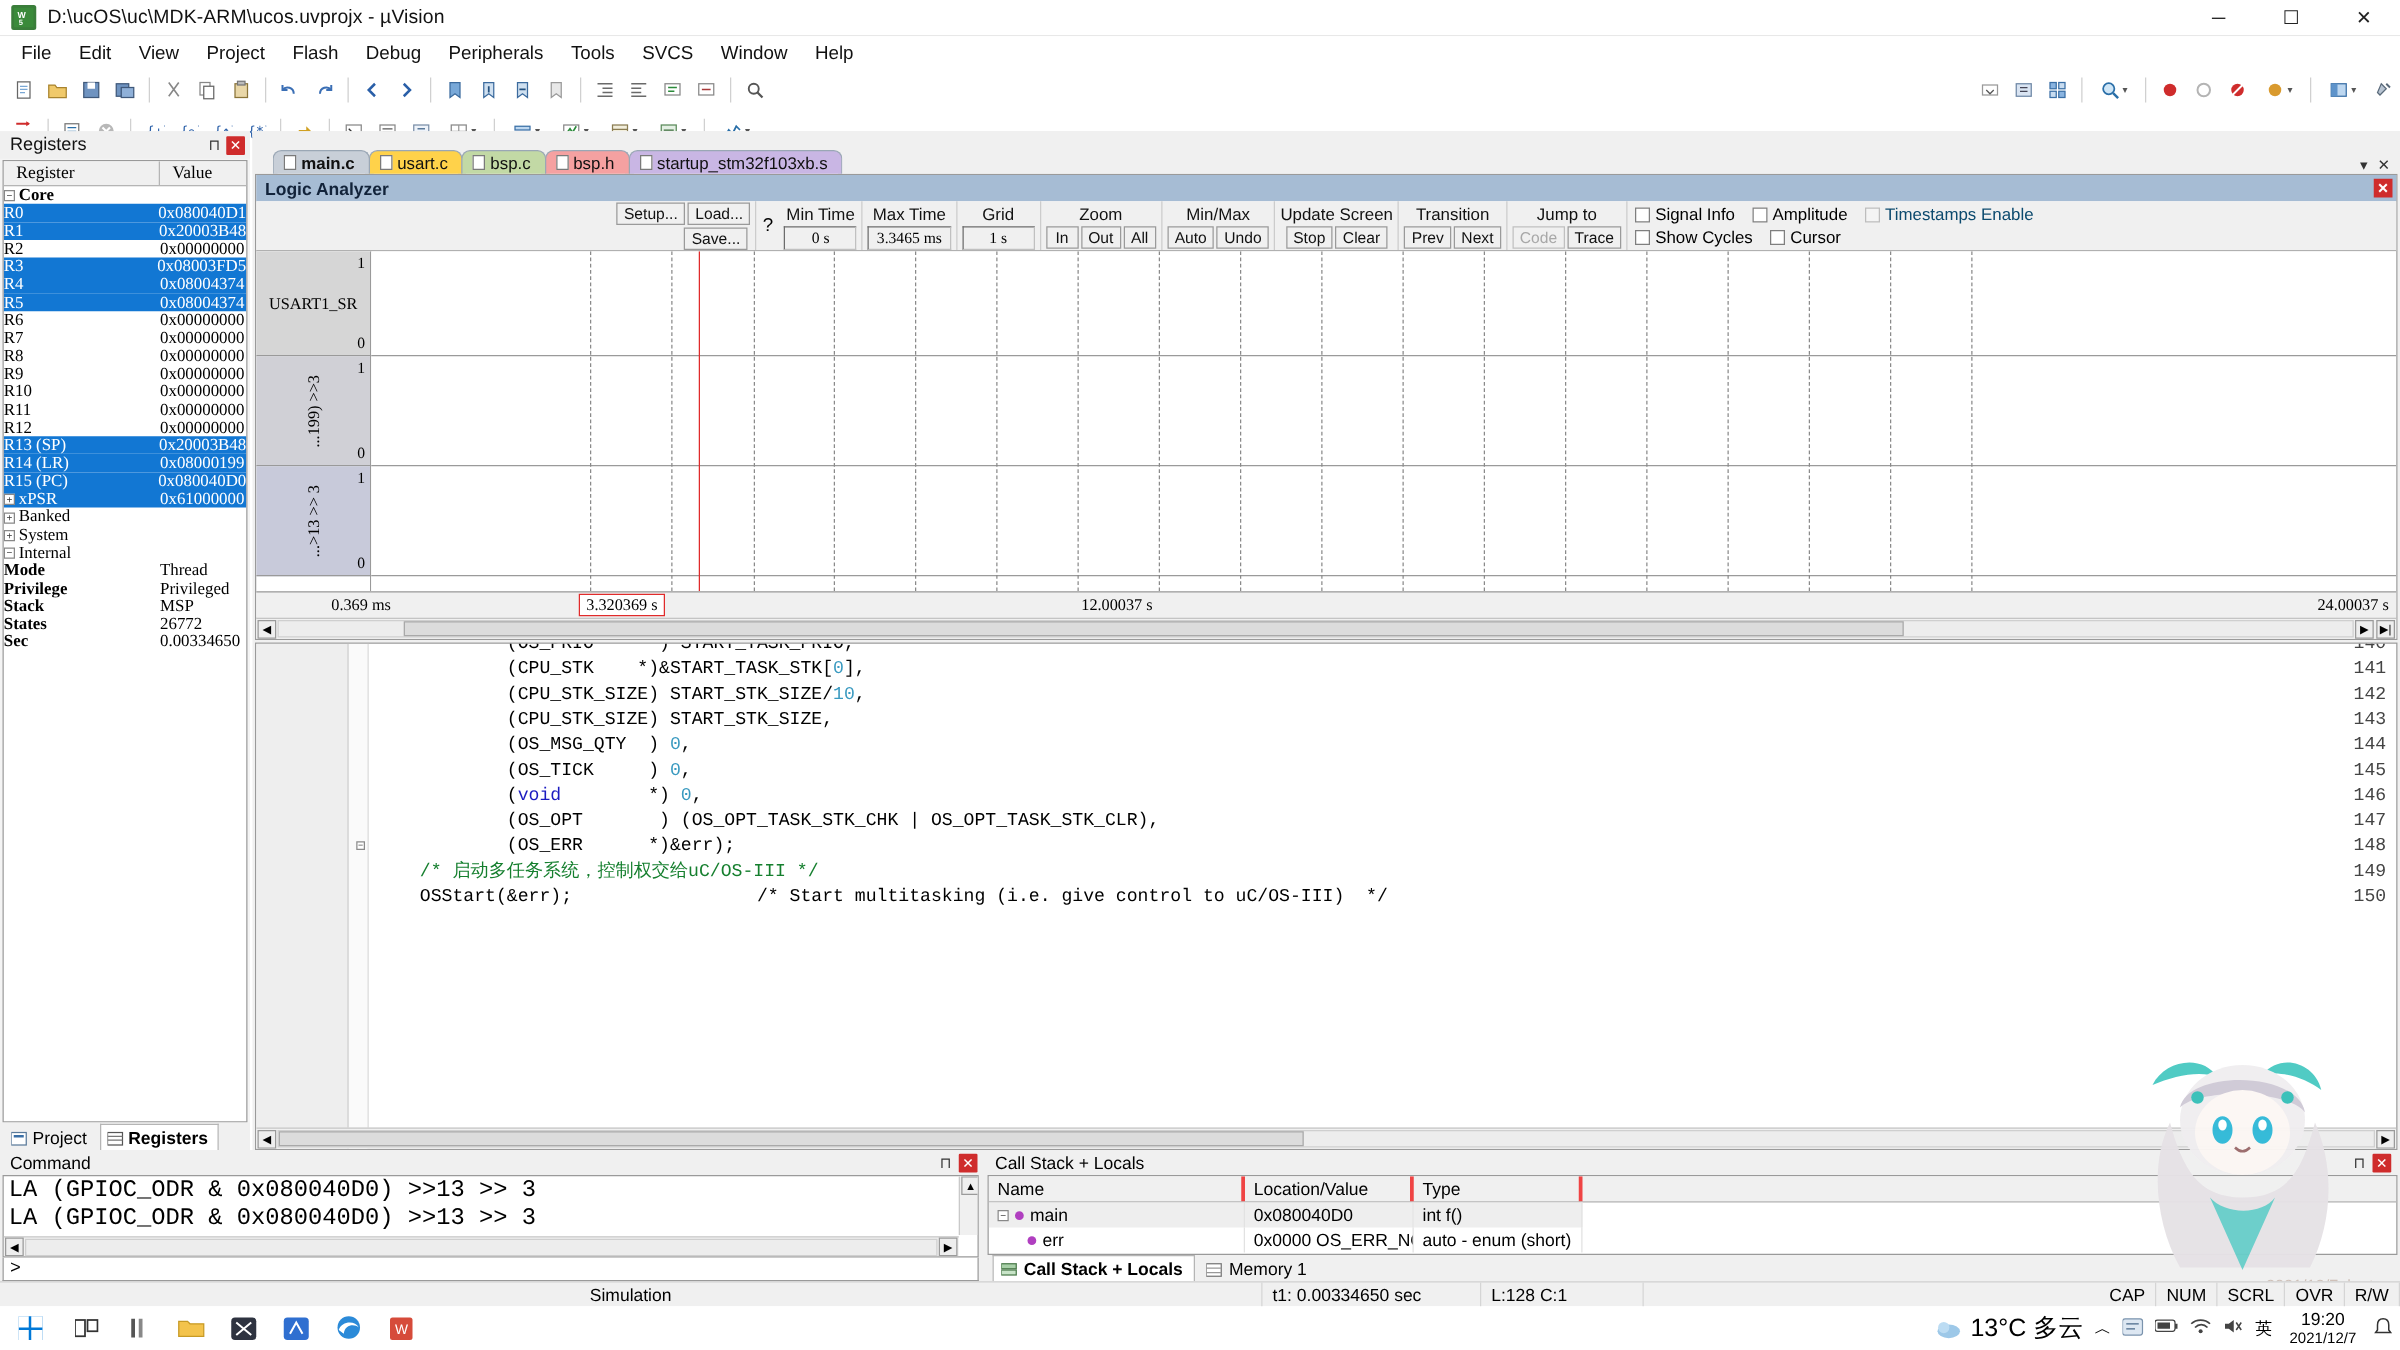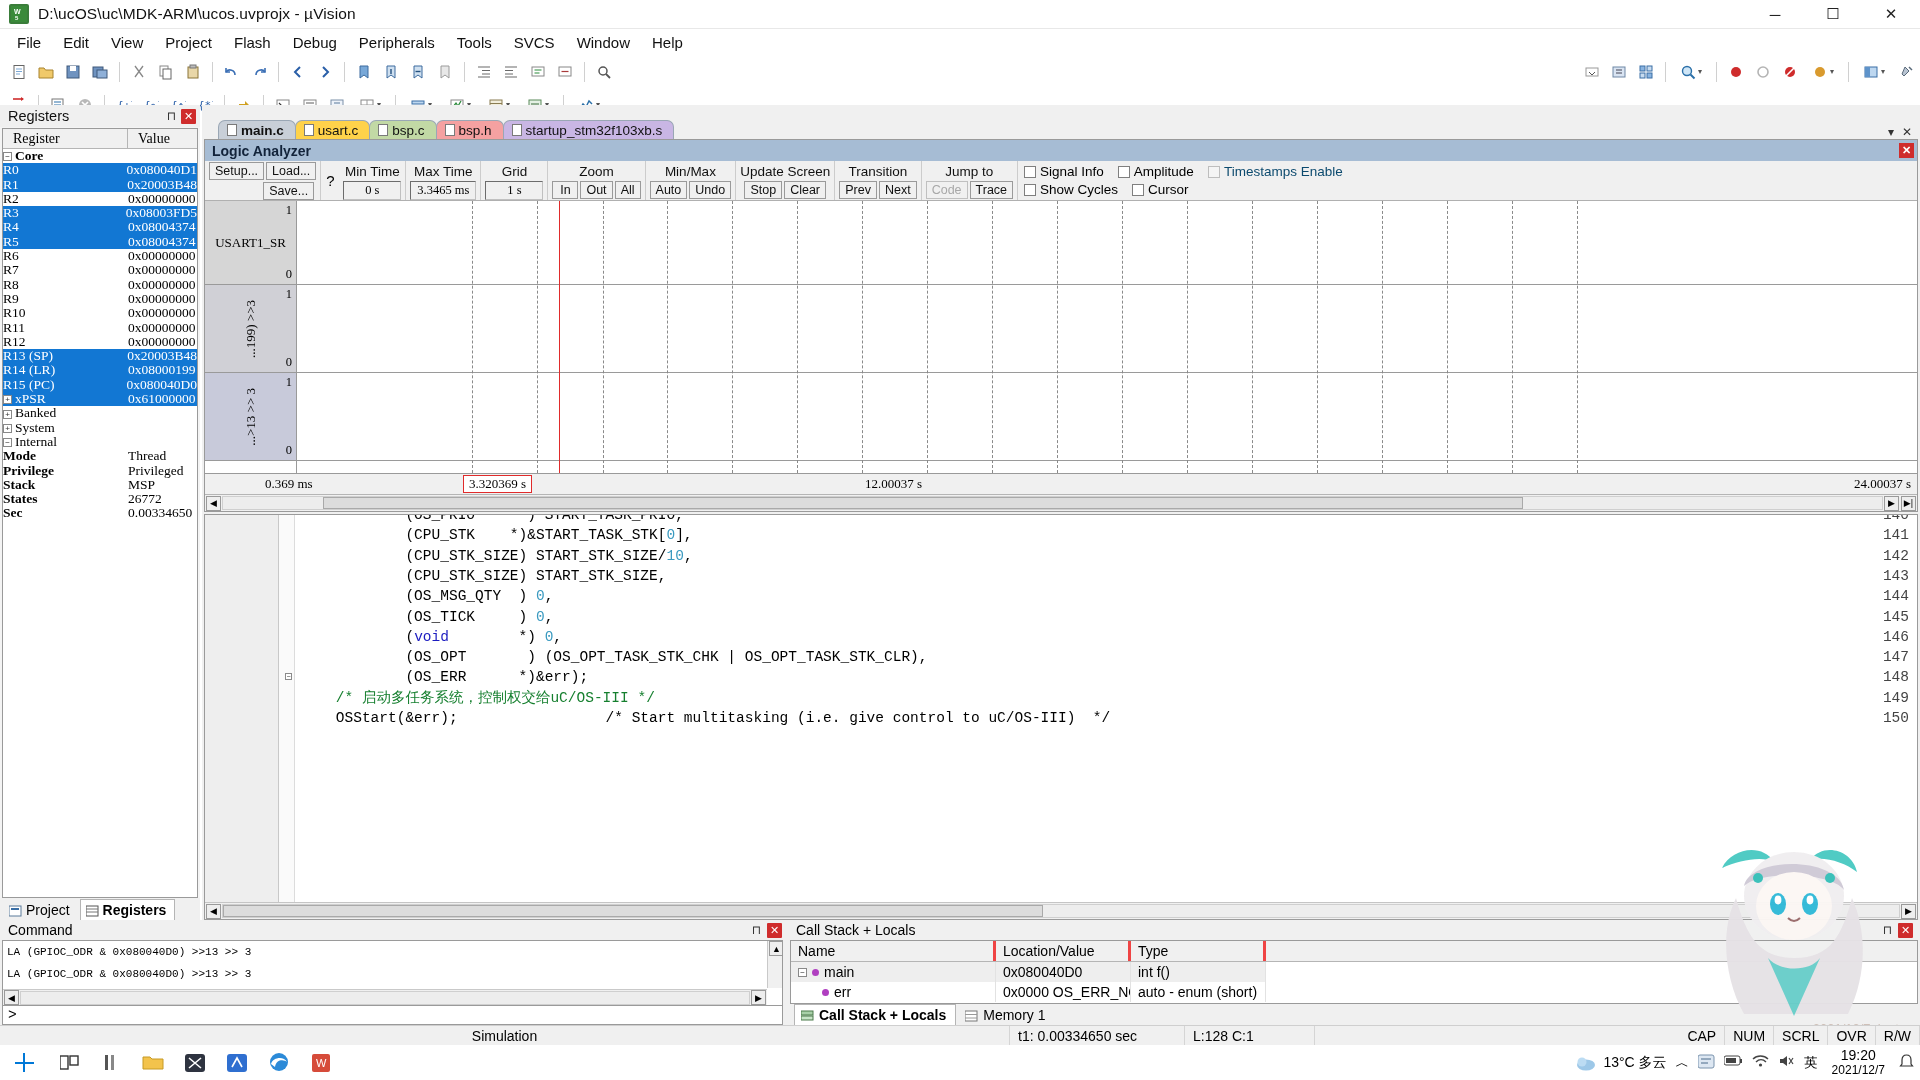--- a/index.html
+++ b/index.html
@@ -96,21 +96,21 @@
                         padding-right:8px; font-size:12px;color:#333;}
 
   
   .la{ border:1px solid #9a9a9a; margin:0 2px; background:#fff;
        display:flex;flex-direction:column; height:373px;}
   .la-title{ height:21px;background:#a6bcd4;display:flex;align-items:center;
              padding:0 3px 0 7px; font-size:14px; font-weight:bold;color:#12233a;}
   .la-title .x{ margin-left:auto; width:15px;height:15px;background:#cf2c2c;color:#fff;
                 font-size:11px;display:flex;align-items:center;justify-content:center;}
   .la-bar{ height:40px;display:flex;align-items:stretch;background:#f0f0f0;
-           border-bottom:1px solid #b0b0b0;}
+           border-bottom:1px solid #b0b0b0;justify-content:center;}
   .la-grp{ display:flex;flex-direction:column;justify-content:center;
            border-right:1px solid #cccccc;padding:0 4px;}
   .la-grp.nb{border-right:none;}
   .la-lbl{ text-align:center;font-size:13.5px;color:#111;height:19px;line-height:19px;}
   .la-row{ display:flex;gap:2px;justify-content:center;}
   .la-btn{ border:1px solid #9a9a9a;background:#f0f0f0;font-size:12.5px;
            padding:1px 5px;min-width:26px;text-align:center;color:#111;line-height:14px;}
   .la-btn.dis{ color:#a8a8a8;border-color:#c0c0c0;}
   .la-btn.w{ min-width:50px;}
   .la-fld{ border:1px inset #c0c0c0;background:#f0f0f0;font-size:12.5px;
@@ -173,21 +173,21 @@
          background:#fff;font-size:7px;line-height:5px;text-align:center;color:#333;
          font-family:"Liberation Sans",sans-serif;}
 
   
   .bottom{ position:absolute;left:0;right:0;bottom:55px;height:105px;display:flex;
            background:#f0f0f0;}
   .cmd-pane{ width:785px;display:flex;flex-direction:column;}
   .cmd-head{ height:20px;display:flex;align-items:center;padding:0 3px 0 8px;font-size:14px;}
   .cmd-body{ flex:1;border:1px solid #9a9a9a;margin:0 2px;background:#fff;position:relative;
              overflow:hidden;}
-  .cmd-out{ font-family:"Liberation Mono",monospace;font-size:11px;line-height:18px;
+  .cmd-out{ font-family:"Liberation Mono",monospace;font-size:19px;line-height:18px;
             padding:2px 4px;white-space:pre;}
   .cmd-vscroll{ position:absolute;right:0;top:0;bottom:17px;width:15px;background:#f0f0f0;
                 border-left:1px solid #c9c9c9;}
   .cmd-hscroll{ position:absolute;left:0;right:15px;bottom:0;height:16px;background:#f0f0f0;
                 border-top:1px solid #c9c9c9;display:flex;align-items:center;}
   .cmd-input{ height:19px;border:1px solid #9a9a9a;border-top:none;margin:0 2px;
               background:#fff;display:flex;align-items:center;padding-left:5px;
               font-family:"Liberation Mono",monospace;font-size:14.5px;}
   .cmd-status{ height:19px;margin:1px 2px 0 2px;border:1px solid #9a9a9a;background:#fff;
                display:flex;align-items:center;padding-left:5px;
@@ -220,21 +220,21 @@
   .start{ width:48px;height:35px;display:flex;align-items:center;justify-content:center;}
   .start .sq{ width:19px;height:19px;background:#0078d7;
               display:grid;grid-template-columns:1fr 1fr;grid-template-rows:1fr 1fr;gap:2px;}
   .start .sq i{background:#fff;display:block;}
   .tsearch{ width:350px;height:28px;background:#ffffff;border:1px solid #cfcfcf;border-radius:14px;
             display:flex;align-items:center;gap:9px;padding:0 14px;margin-left:3px;
             font-size:14px;color:#444;}
   .tk-ico{ width:42px;height:35px;display:flex;align-items:center;justify-content:center;}
   .tray{ margin-left:auto;display:flex;align-items:center;gap:9px;padding-right:6px;font-size:13.5px;}
   .tray .clock{ text-align:center;line-height:15px;font-size:14px;padding:0 5px;}
-  .tray .wx{ display:flex;align-items:center;gap:6px;font-size:14px;text-align:right;}
+  .tray .wx{ display:flex;align-items:center;gap:6px;font-size:20px;text-align:right;}
 
   
   .mascot{ position:absolute; right:28px; bottom:62px; width:190px;height:180px;
            pointer-events:none; }
   .wm{ position:absolute;right:14px;bottom:44px;font-size:13px;color:#cfc0b8;
        font-family:"Liberation Sans",sans-serif;}
 </style>
 </head>
 <body>
 

